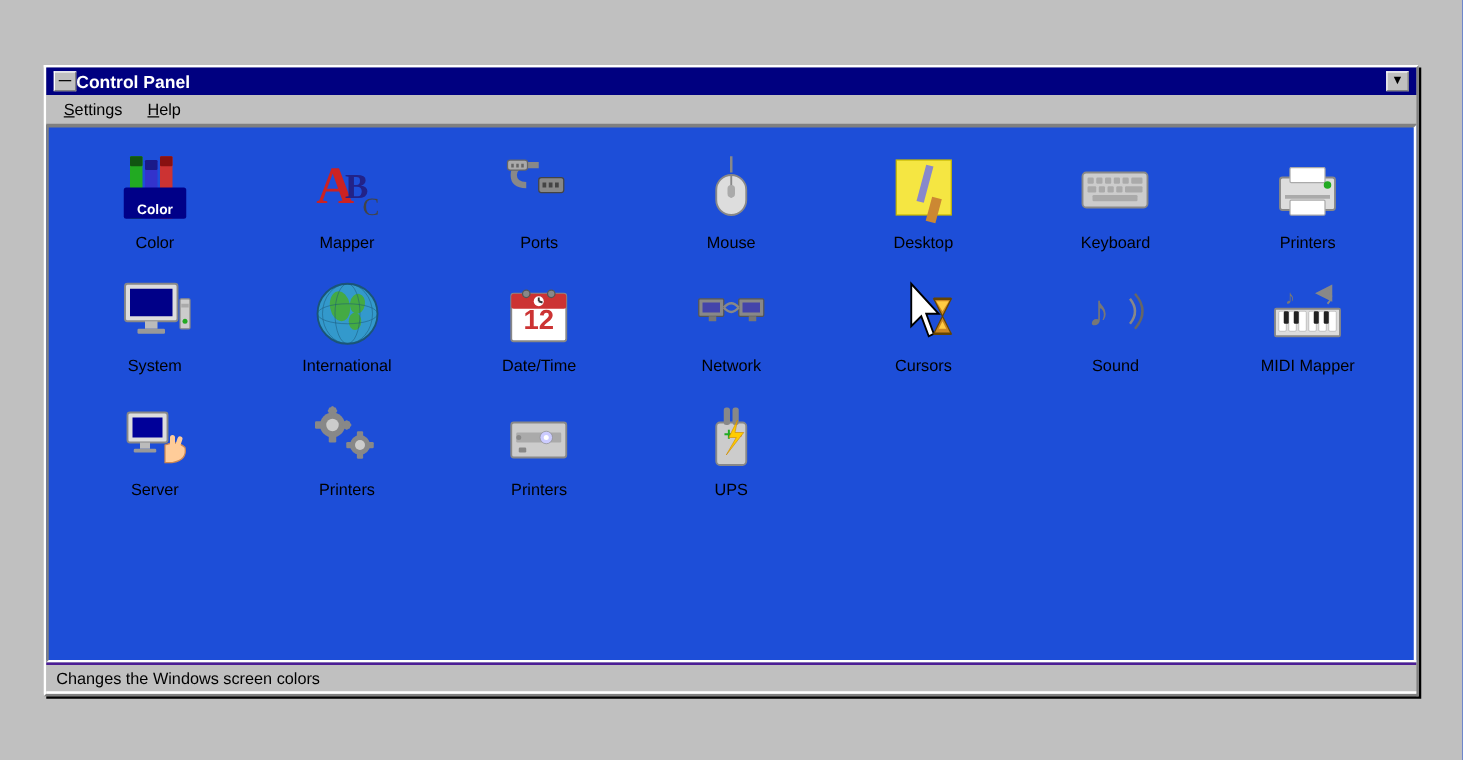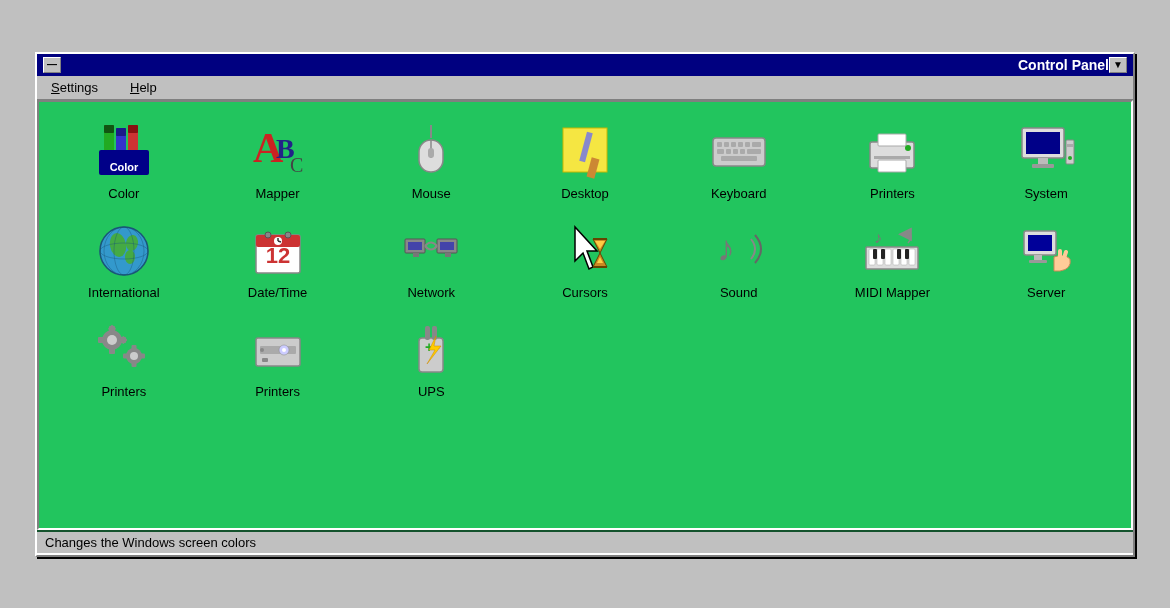--- a/index.html
+++ b/index.html
@@ -27,21 +27,21 @@
       display: flex;
       align-items: center;
       justify-content: space-between;
       padding: 3px 6px;
       font-size: 14px;
       font-weight: bold;
       font-family: "Arial", sans-serif;
     }
     .title-text {
       flex: 1;
-      text-align: right;
+      text-align: left;
     }
     .sys-menu-btn {
       width: 18px;
       height: 16px;
       background: #c0c0c0;
       border: 1px solid #808080;
       border-top: 1px solid #ffffff;
       border-left: 1px solid #ffffff;
       font-size: 10px;
       display: flex;
@@ -61,35 +61,35 @@
       font-size: 10px;
       display: flex;
       align-items: center;
       justify-content: center;
       color: #000;
       cursor: pointer;
     }
     .menu-bar {
       background: #c0c0c0;
       display: flex;
-      gap: 12px;
+      gap: 0;
       padding: 2px 4px;
       border-bottom: 1px solid #808080;
       font-size: 13px;
     }
     .menu-item {
       padding: 2px 10px;
       cursor: pointer;
       font-family: "Arial", sans-serif;
     }
     .menu-item span.underline {
       text-decoration: underline;
     }
     .content-area {
-      background: #22c55e;
+      background: #1d4ed8;
       padding: 10px 8px;
       border-top: 2px solid #808080;
       border-left: 2px solid #808080;
       border-right: 2px solid #ffffff;
       border-bottom: 2px solid #ffffff;
       min-height: 430px;
     }
     .icons-grid {
       display: grid;
       grid-template-columns: repeat(7, 1fr);
@@ -115,21 +115,21 @@
     }
     .icon-label {
       font-size: 13px;
       font-family: "Arial", sans-serif;
       color: #000;
       text-align: center;
       white-space: nowrap;
     }
     .status-bar {
       background: #c0c0c0;
-      border-top: 2px solid #14532d;
+      border-top: 2px solid #4c1d95;
       padding: 3px 8px;
       font-size: 13px;
       font-family: "Arial", sans-serif;
       color: #000;
       border-bottom: 2px solid #ffffff;
     }
 
     
     svg { display: block; }
   </style>
@@ -177,20 +177,39 @@
         <div class="icon-img">
           <svg width="60" height="60" viewBox="0 0 60 60">
             <text x="5" y="42" font-size="42" fill="#cc2222" font-family="serif" font-weight="bold">A</text>
             <text x="28" y="38" font-size="28" fill="#222288" font-family="serif" font-weight="bold">B</text>
             <text x="42" y="52" font-size="20" fill="#444444" font-family="serif">C</text>
           </svg>
         </div>
         <div class="icon-label">Mapper</div>
       </div>
 
+      <div class="icon-item">
+        <div class="icon-img">
+          <svg width="60" height="60" viewBox="0 0 60 60">
+
+            <rect x="30" y="22" width="20" height="12" rx="2" fill="#888888" stroke="#444" stroke-width="1"></rect>
+            <rect x="33" y="26" width="3" height="4" fill="#444"></rect>
+            <rect x="38" y="26" width="3" height="4" fill="#444"></rect>
+            <rect x="43" y="26" width="3" height="4" fill="#444"></rect>
+
+            <path d="M20,28 Q10,28 10,20 Q10,12 20,12 L30,12" stroke="#888" stroke-width="5" fill="none"></path>
+
+            <rect x="5" y="8" width="16" height="8" rx="2" fill="#aaaaaa" stroke="#666" stroke-width="1"></rect>
+            <rect x="8" y="11" width="2" height="3" fill="#666"></rect>
+            <rect x="12" y="11" width="2" height="3" fill="#666"></rect>
+            <rect x="16" y="11" width="2" height="3" fill="#666"></rect>
+          </svg>
+        </div>
+        <div class="icon-label">Ports</div>
+      </div>
 
       <div class="icon-item">
         <div class="icon-img">
           <svg width="60" height="60" viewBox="0 0 60 60">
 
             <rect x="18" y="20" width="24" height="32" rx="12" fill="#dddddd" stroke="#888" stroke-width="1.5"></rect>
 
             <line x1="30" y1="20" x2="30" y2="38" stroke="#888" stroke-width="1.5"></line>
 
             <rect x="27" y="28" width="6" height="10" rx="3" fill="#aaaaaa"></rect>

